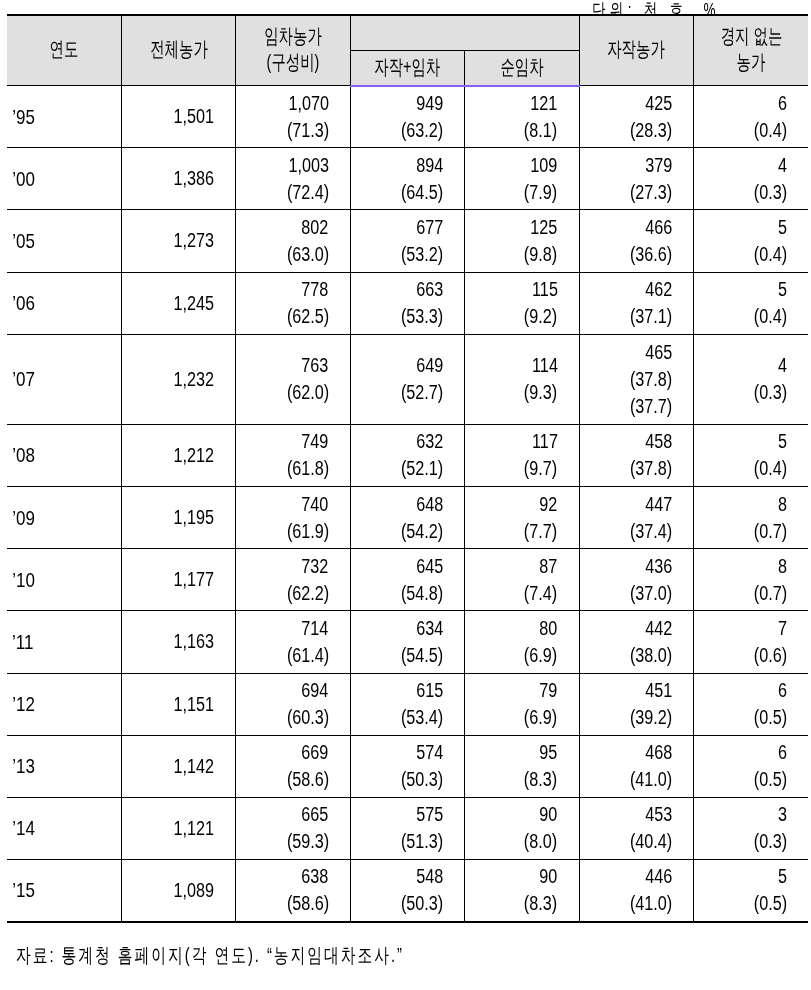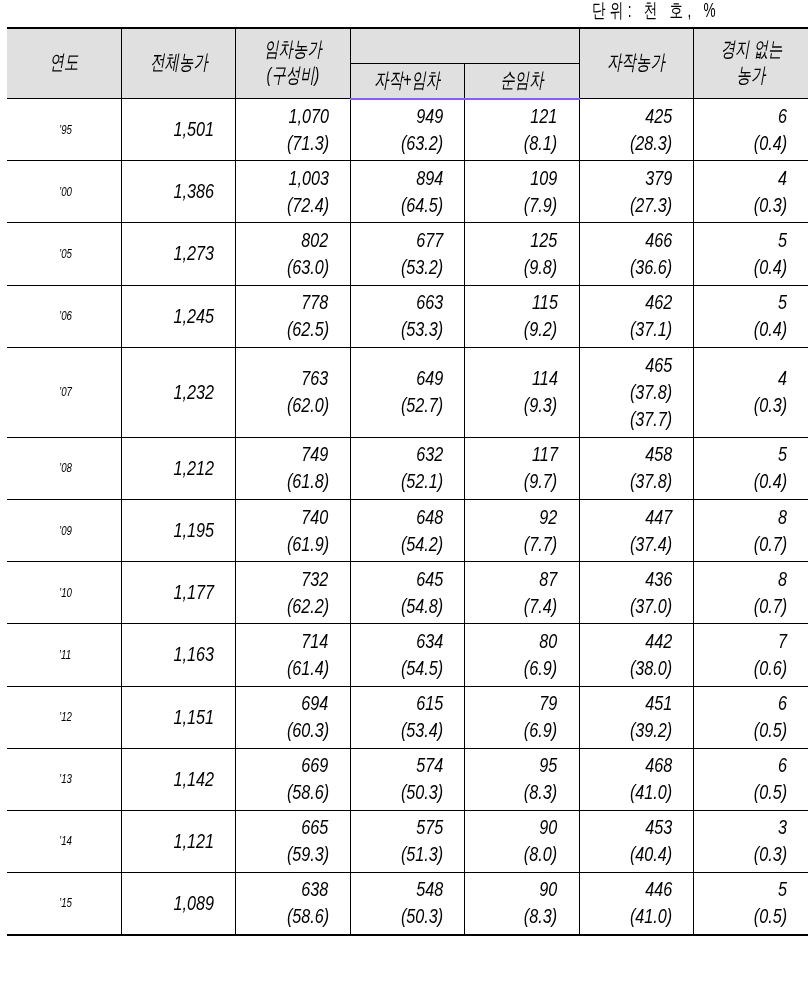--- a/index.html
+++ b/index.html
@@ -26,46 +26,45 @@
     letter-spacing: 5.3px;
   }
   .kr { display: inline-block; transform: scale(0.80, 1.15); transform-origin: center center; }
   .kr-l { display: inline-block; transform: scale(0.82, 1.12); transform-origin: left center; }
   .num { display: inline-block; transform: scaleX(0.81); transform-origin: right center; }
 
   
   table.stat {
     position: absolute;
     left: 7px;
-    top: 27px;
+    top: 14px;
     width: 801px;
     border-collapse: collapse;
     table-layout: fixed;
-    font-style: italic;
   }
   table.stat col { width: 114.4px; }
 
   table.stat td, table.stat th {
     border: 1px solid #000;
     padding: 0;
     font-weight: normal;
     font-size: 18px;
     text-align: center;
     vertical-align: middle;
   }
   table.stat thead th { background: #e0e0e0; line-height: 26px; }
   table.stat thead tr.r0 th .kr { position: relative; top: -1.5px; }
   table.stat thead tr.r1 th .kr { position: relative; top: -0.3px; }
   table.stat tr.r0 th { border-top: 2px solid #000; }
   table.stat thead tr:last-child th { border-bottom: 2px solid #8b5cf6; }
   table.stat tbody tr:last-child td { border-bottom: 2px solid #000; }
   table.stat td:first-child, table.stat th:first-child { border-left: none; }
   table.stat td:last-child, table.stat th:last-child { border-right: none; text-align: center; }
 
-  table.stat td.year { text-align: center; font-size: 12px; }
+  table.stat td.year { text-align: left; font-size: 21px; }
   table.stat td.val  { text-align: right; padding-right: 21px; font-size: 20px; line-height: 27px; }
   table.stat tbody tr { height: 62.2px; }
   table.stat tbody tr.tall { height: 90px; }
   table.stat thead tr.r0 { height: 35.5px; }
   table.stat thead tr.r1 { height: 35px; }
 
   .src {
     position: absolute;
     left: 16px;
     top: 943px;
@@ -219,14 +218,15 @@
           <td class="val"><span class="num">1,089</span></td>
           <td class="val"><span class="num">638</span><br><span class="num">(58.6)</span></td>
           <td class="val"><span class="num">548</span><br><span class="num">(50.3)</span></td>
           <td class="val"><span class="num">90</span><br><span class="num">(8.3)</span></td>
           <td class="val"><span class="num">446</span><br><span class="num">(41.0)</span></td>
           <td class="val"><span class="num">5</span><br><span class="num">(0.5)</span></td>
         </tr>
       </tbody>
   </table>
 
+  <div class="src"><span class="kr-l">자료: 통계청 홈페이지(각 연도). “농지임대차조사.”</span></div>
 
 </div>
 
 </body></html>

